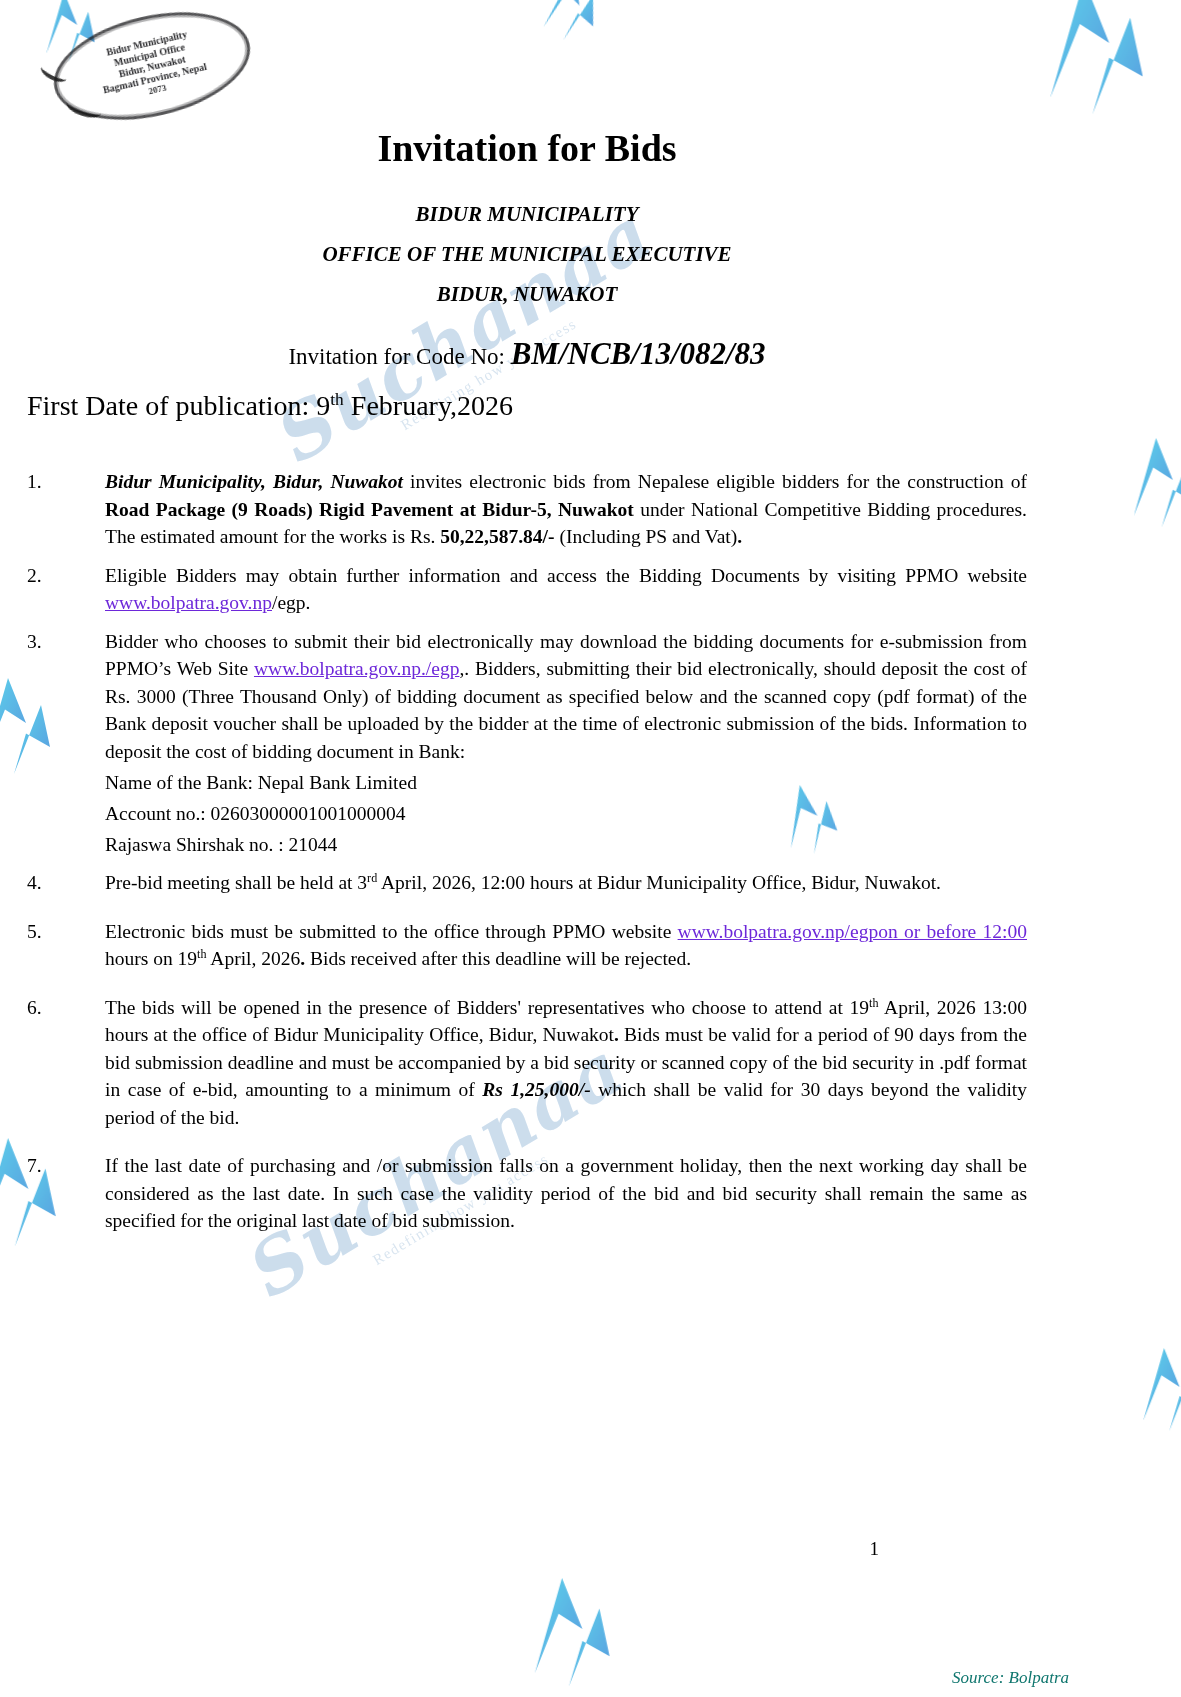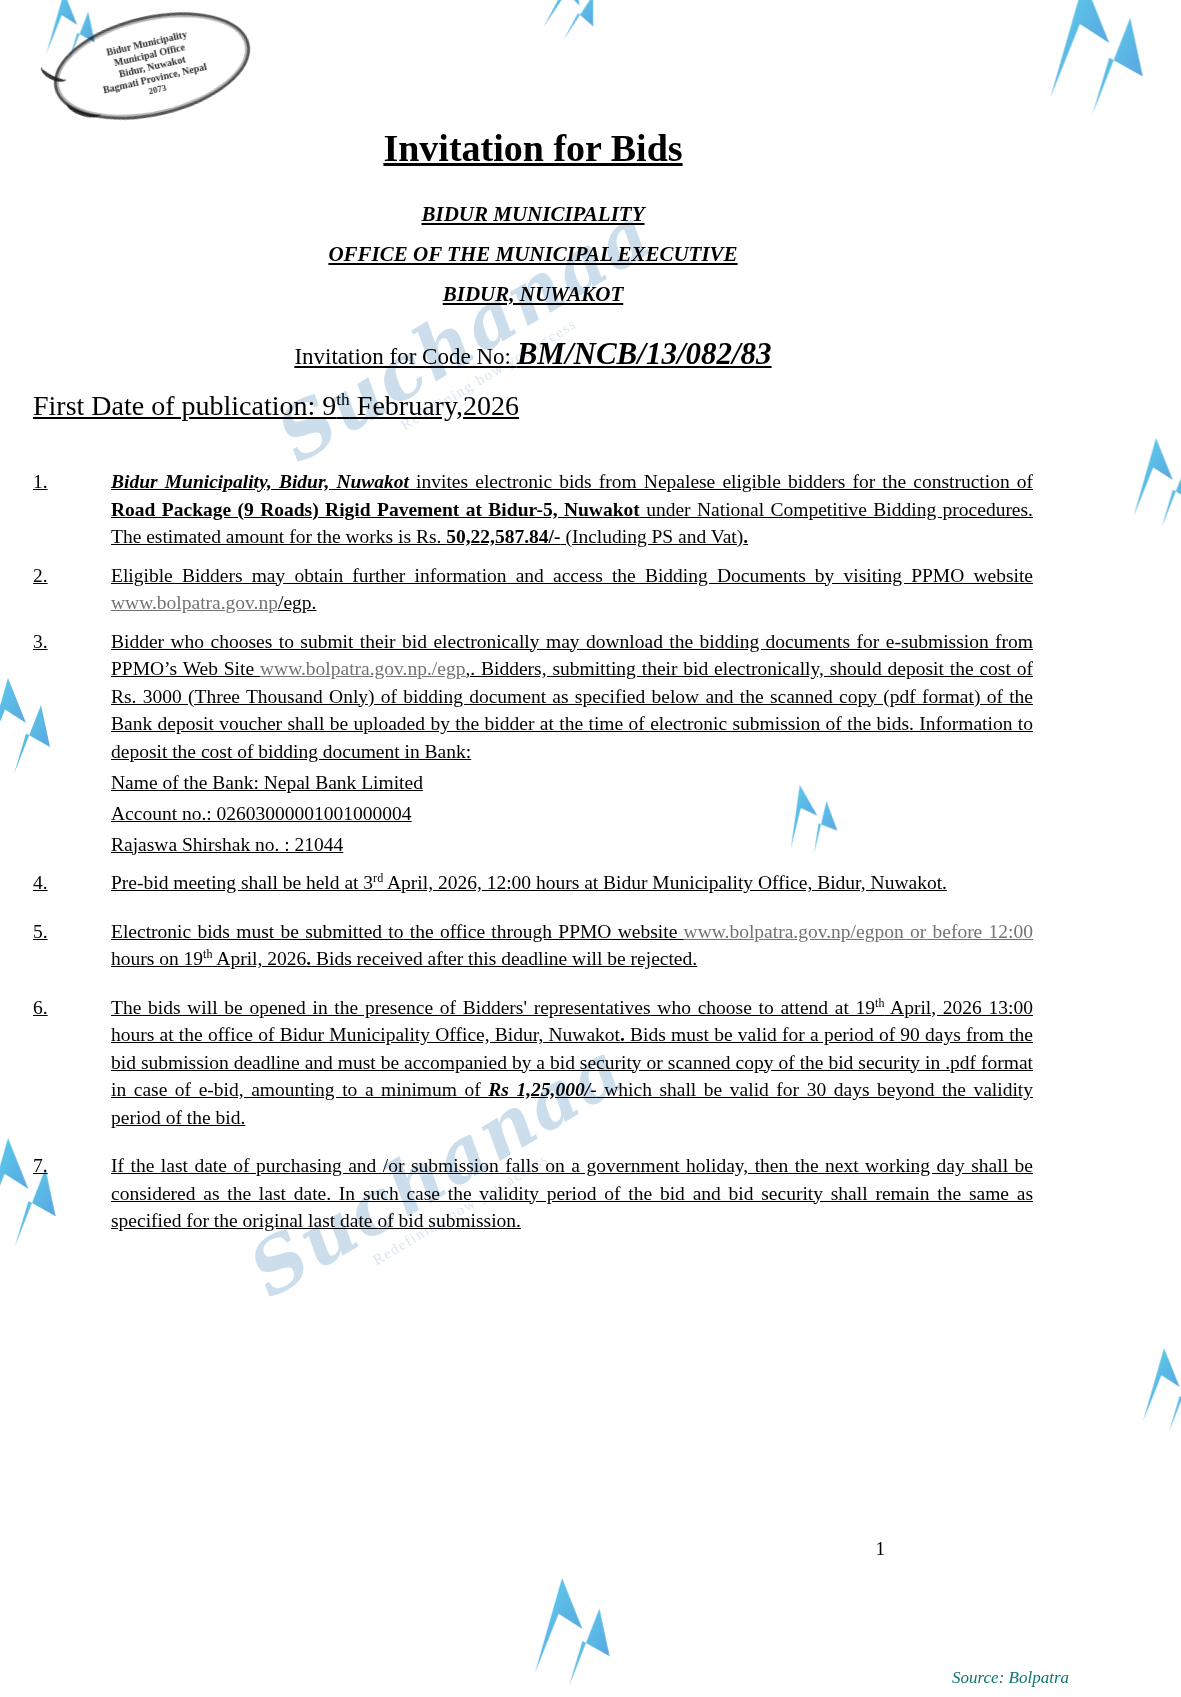--- a/index.html
+++ b/index.html
@@ -84,24 +84,23 @@
     border-bottom: 4px solid rgba(20,20,20,0.85);
     filter: blur(0.6px);
     z-index: 2;
   }
   .smudge-1 { left: 40px; top: 66px; width: 28px; height: 14px; transform: rotate(26deg); }
   .smudge-2 { left: 66px; top: 100px; width: 36px; height: 16px; transform: rotate(18deg); }
 
   
   .content {
     position: absolute;
-    left: 33px; top: 0;
+    left: 27px; top: 0;
     width: 1000px;
     z-index: 1;
-    text-decoration: underline;
   }
   .doc-title {
     margin: 126px 0 0;
     text-align: center;
     font-size: 38px;
     font-weight: bold;
   }
   .org-block { margin-top: 24px; }
   .org-line {
     margin: 0;
@@ -139,21 +138,21 @@
   }
   .bid-item + .bid-item { margin-top: 11px; }
   .bid-item:nth-child(n+5) { margin-top: 21px; }
   .item-num { flex: 0 0 78px; }
   .item-body { flex: 1; text-align: justify; }
   .item-para { margin: 0; }
   .item-para + .item-para { margin-top: 3.5px; }
 
   .seg-b  { font-weight: bold; }
   .seg-bi { font-weight: bold; font-style: italic; }
-  .seg-link { color: #737373; text-decoration: underline; cursor: pointer; }
+  .seg-link { color: #6d28d9; text-decoration: underline; cursor: pointer; }
   .seg-sup { font-size: 0.62em; line-height: 0; }
 
   .page-number {
     position: absolute;
     right: 148px; top: 1538px;
     font-size: 19px;
     z-index: 1;
   }
   .source-note {
     position: absolute;

